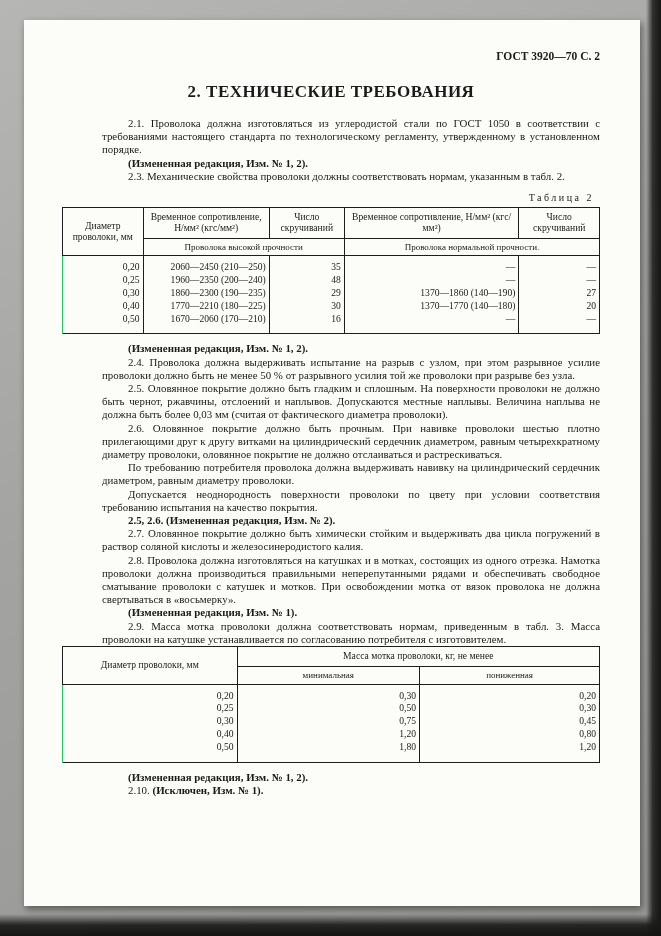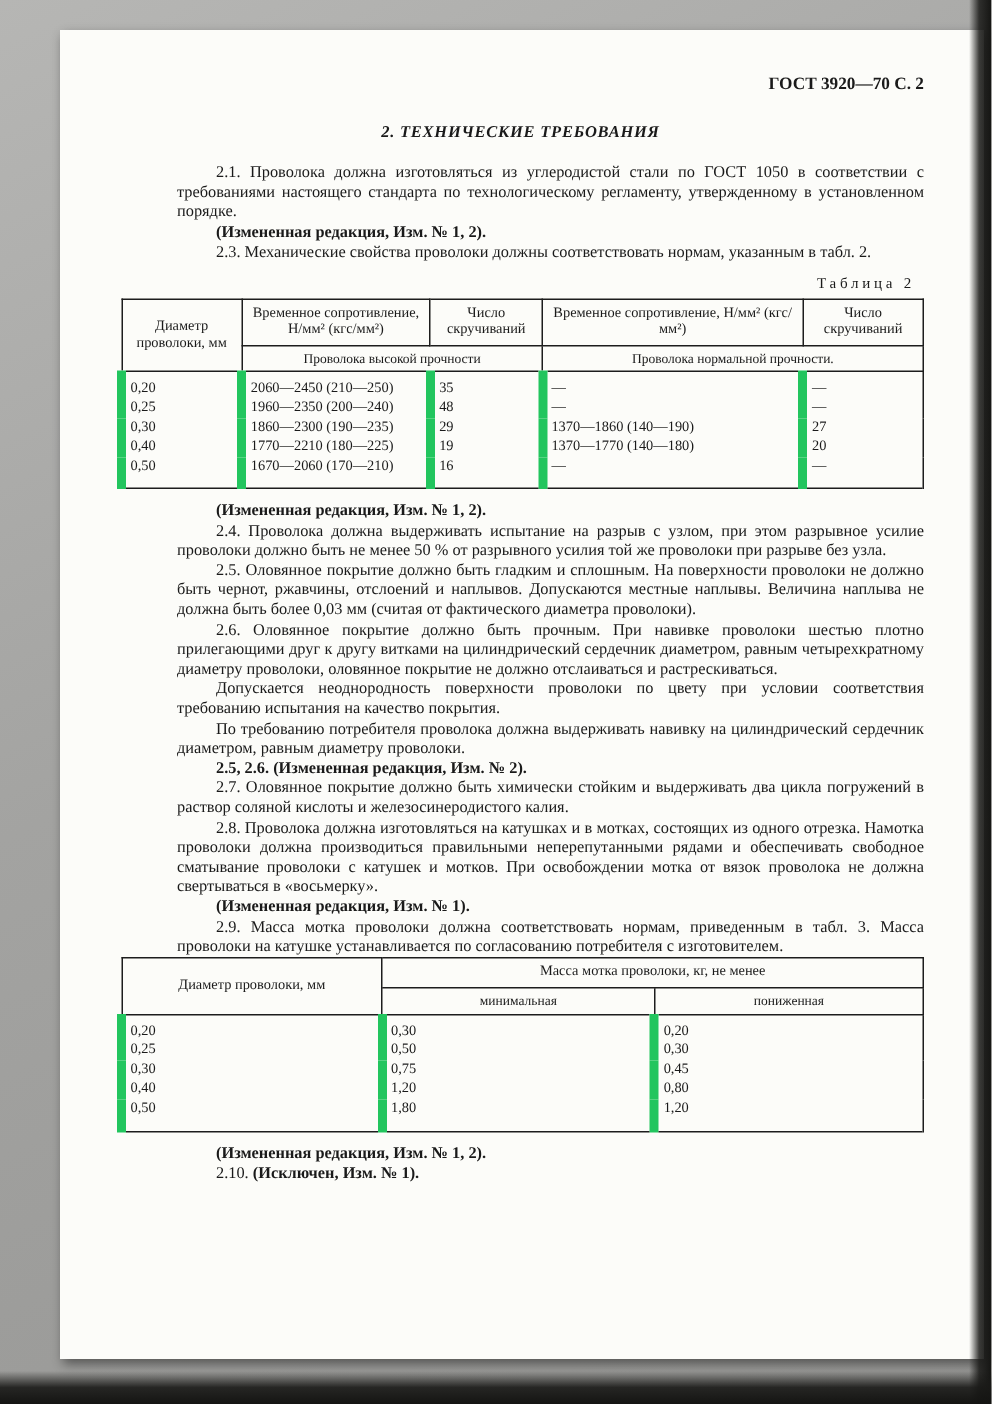--- a/index.html
+++ b/index.html
@@ -14,54 +14,53 @@
     position:absolute; top:0; right:0; width:15px; height:100%;
     background:linear-gradient(to right, rgba(20,20,18,0) 0%, rgba(25,25,23,.85) 45%, #151513 100%);
     z-index:5;
   }
   .band-bottom {
     position:absolute; left:0; bottom:0; width:100%; height:22px;
     background:linear-gradient(to bottom, rgba(20,20,18,0) 0%, rgba(25,25,23,.9) 50%, #141412 100%);
     z-index:5;
   }
   .page {
-    position:absolute; left:40px; top:20px; width:616px; height:886px;
+    position:absolute; left:24px; top:20px; width:616px; height:886px;
     background:#fcfcf9;
     box-shadow:2px 3px 7px rgba(0,0,0,.45);
     padding:30px 40px 0 38px;
     overflow:hidden;
   }
   .page-header {
     text-align:right; font-weight:bold; font-size:11.5px; margin-bottom:20px;
   }
   .title {
-    text-align:center; font-weight:bold; font-size:11px; letter-spacing:.5px;
+    text-align:center; font-weight:bold; font-size:17px; letter-spacing:.5px;
     margin-bottom:15px;
-    font-style:italic;
   }
   .body { font-size:10.9px; line-height:13.2px; text-align:justify; }
   .ind { text-indent:26px;margin-left:40px; }
   .bold { font-weight:bold; }
   .tbl-label {
     text-align:right; font-size:10px; letter-spacing:2.5px;
     margin:9px 6px 4px 0;
   }
   table.gost {
     width:100%; border-collapse:collapse; border:1px solid #1d1d1d;
     font-size:9.6px; line-height:10.8px; table-layout:fixed;
     margin-bottom:4px;
   }
   table.gost th {
     border:1px solid #1d1d1d; font-weight:normal;
     padding:4px 3px; text-align:center; vertical-align:middle;
   }
   table.gost .group-row th { font-size:9px; padding:3px 2px; }
   table.gost td {
-    border-left:6px solid #22c55e; border-right:1px solid #1d1d1d;
-    padding:1px 3px; text-align:left; vertical-align:middle;
+    border-left:1px solid #22c55e; border-right:1px solid #1d1d1d;
+    padding:1px 3px; text-align:right; vertical-align:middle;
   }
   table.gost tbody tr:first-child td { padding-top:6px; }
   table.gost tbody tr:last-child td { padding-bottom:9px; }
   .after-table { margin-top:8px; }
 </style>
 </head>
 <body>
 
 <div class="page">
 
@@ -113,40 +112,40 @@
       <tr>
         <td>0,30</td>
         <td>1860—2300 (190—235)</td>
         <td>29</td>
         <td>1370—1860 (140—190)</td>
         <td>27</td>
       </tr>
       <tr>
         <td>0,40</td>
         <td>1770—2210 (180—225)</td>
-        <td>19</td>
+        <td>30</td>
         <td>1370—1770 (140—180)</td>
         <td>20</td>
       </tr>
       <tr>
         <td>0,50</td>
         <td>1670—2060 (170—210)</td>
         <td>16</td>
         <td>—</td>
         <td>—</td>
       </tr>
     </tbody>
   </table>
 
   <p class="body ind bold after-table">(Измененная редакция, Изм. № 1, 2).</p>
   <p class="body ind">2.4. Проволока должна выдерживать испытание на разрыв с узлом, при этом разрывное усилие проволоки должно быть не менее 50 % от разрывного усилия той же проволоки при разрыве без узла.</p>
   <p class="body ind">2.5. Оловянное покрытие должно быть гладким и сплошным. На поверхности проволоки не должно быть чернот, ржавчины, отслоений и наплывов. Допускаются местные наплывы. Величина наплыва не должна быть более 0,03 мм (считая от фактического диаметра проволоки).</p>
   <p class="body ind">2.6. Оловянное покрытие должно быть прочным. При навивке проволоки шестью плотно прилегающими друг к другу витками на цилиндрический сердечник диаметром, равным четырехкратному диаметру проволоки, оловянное покрытие не должно отслаиваться и растрескиваться.</p>
+  <p class="body ind">По требованию потребителя проволока должна выдерживать навивку на цилиндрический сердечник диаметром, равным диаметру проволоки.</p>
   <p class="body ind">Допускается неоднородность поверхности проволоки по цвету при условии соответствия требованию испытания на качество покрытия.</p>
-  <p class="body ind">По требованию потребителя проволока должна выдерживать навивку на цилиндрический сердечник диаметром, равным диаметру проволоки.</p>
   <p class="body ind bold">2.5, 2.6. (Измененная редакция, Изм. № 2).</p>
   <p class="body ind">2.7. Оловянное покрытие должно быть химически стойким и выдерживать два цикла погружений в раствор соляной кислоты и железосинеродистого калия.</p>
   <p class="body ind">2.8. Проволока должна изготовляться на катушках и в мотках, состоящих из одного отрезка. Намотка проволоки должна производиться правильными неперепутанными рядами и обеспечивать свободное сматывание проволоки с катушек и мотков. При освобождении мотка от вязок проволока не должна свертываться в «восьмерку».</p>
   <p class="body ind bold">(Измененная редакция, Изм. № 1).</p>
   <p class="body ind">2.9. Масса мотка проволоки должна соответствовать нормам, приведенным в табл. 3. Масса проволоки на катушке устанавливается по согласованию потребителя с изготовителем.</p>
 
 
   <table class="gost">
     <colgroup>
       <col style="width:32.5%">

